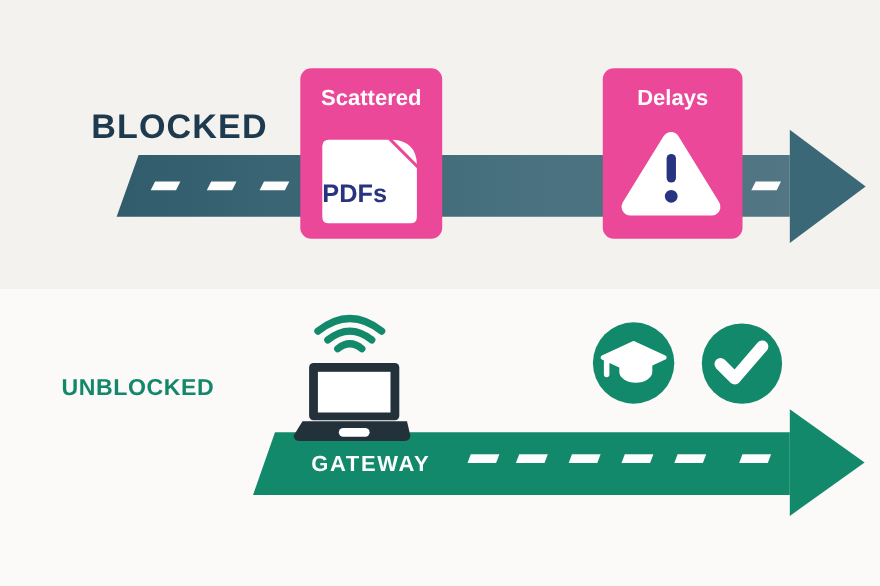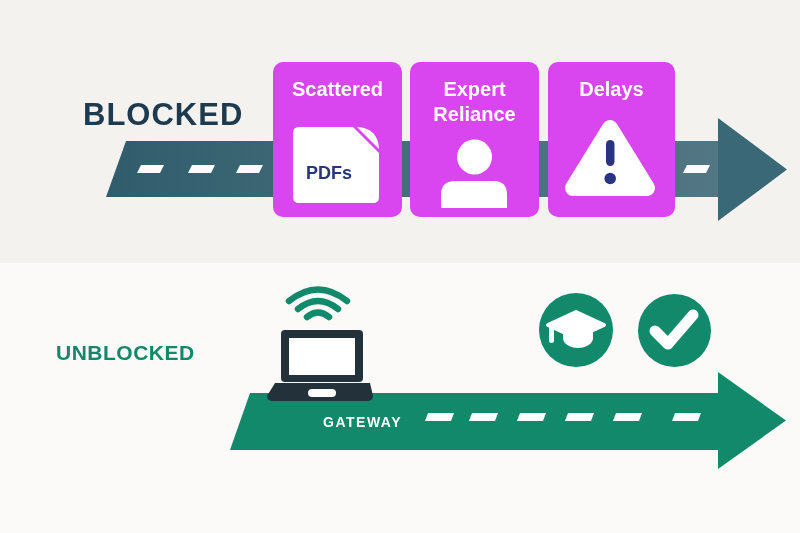--- a/index.html
+++ b/index.html
@@ -4,31 +4,31 @@
 <style>
   html,body{margin:0;padding:0;background:#ffffff;}
   .canvas{position:relative;width:800px;height:533px;overflow:hidden;
           font-family:"Liberation Sans",sans-serif;}
   .bg-top{position:absolute;left:0;top:0;width:800px;height:263px;background:#f4f2ee;}
   .bg-bottom{position:absolute;left:0;top:263px;width:800px;height:270px;background:#fbfaf8;}
   .art{position:absolute;left:0;top:0;z-index:1;}
   .heading{position:absolute;font-weight:700;z-index:3;}
   .blocked-heading{left:83px;top:99px;font-size:31px;line-height:31px;color:#1d3a4e;letter-spacing:1px;}
   .unblocked-heading{left:56px;top:338px;font-size:21px;line-height:29px;color:#12876a;letter-spacing:0.5px;}
-  .card{position:absolute;top:62px;height:155px;background:#d946ef;border-radius:10px;z-index:2;}
+  .card{position:absolute;top:62px;height:155px;background:#ec4899;border-radius:10px;z-index:2;}
   .card-1{left:273px;width:129px;}
   .card-2{left:410px;width:129px;}
   .card-3{left:548px;width:127px;}
   .card-title{position:relative;color:#ffffff;font-size:20px;font-weight:600;line-height:25px;
               text-align:center;padding-top:15px;z-index:2;}
   .card-icon{position:absolute;left:0;top:0;z-index:1;}
-  .pdf-label{position:absolute;left:20px;top:101px;width:72px;text-align:center;
-             font-size:18px;font-weight:700;color:#283480;z-index:3;}
-  .gateway-label{position:absolute;left:272px;top:411px;width:130px;text-align:right;
-                 color:#ffffff;font-weight:700;font-size:14px;line-height:22px;
+  .pdf-label{position:absolute;left:20px;top:101px;width:72px;text-align:left;
+             font-size:23px;font-weight:700;color:#283480;z-index:3;}
+  .gateway-label{position:absolute;left:272px;top:411px;width:130px;text-align:center;
+                 color:#ffffff;font-weight:700;font-size:20px;line-height:22px;
                  letter-spacing:1.5px;z-index:2;}
   .laptop-wrap{position:absolute;left:265px;top:275px;width:120px;height:130px;z-index:2;}
   .badge{position:absolute;border-radius:50%;background:#12896a;z-index:2;}
   .badge-grad{left:539px;top:293px;width:74px;height:74px;}
   .badge-check{left:638px;top:294px;width:73px;height:73px;}
   .badge svg{position:absolute;left:0;top:0;}
 </style>
 </head>
 <body>
 
@@ -78,30 +78,20 @@
     <div class="card-title">
       <div>Scattered</div>
     </div>
     <svg class="card-icon" width="129" height="155" viewBox="0 0 129 155">
       <path d="M26,65 L80,65 L106,91 L106,135 Q106,141 100,141 L26,141 Q20,141 20,135 L20,71 Q20,65 26,65 Z" fill="#ffffff"></path>
       <path d="M84,65 Q105,66 106,87 Z" fill="#ffffff"></path>
     </svg>
     <div class="pdf-label">PDFs</div>
   </div>
 
-  <div class="card card-2">
-    <div class="card-title">
-      <div>Expert</div>
-      <div>Reliance</div>
-    </div>
-    <svg class="card-icon" width="129" height="155" viewBox="0 0 129 155">
-      <circle cx="64.5" cy="95" r="17.5" fill="#ffffff"></circle>
-      <path d="M31,146 L31,133 Q31,119 45,119 L84,119 Q97,119 97,133 L97,146 Z" fill="#ffffff"></path>
-    </svg>
-  </div>
 
   <div class="card card-3">
     <div class="card-title">
       <div>Delays</div>
     </div>
     <svg class="card-icon" width="127" height="155" viewBox="0 0 127 155">
       <path d="M62,66 L99,126 L25,126 Z" fill="#ffffff" stroke="#ffffff" stroke-width="16" stroke-linejoin="round"></path>
       <rect x="58" y="78" width="8.5" height="26" rx="4.2" fill="#283480"></rect>
       <circle cx="62.2" cy="116.5" r="5.8" fill="#283480"></circle>
     </svg>

